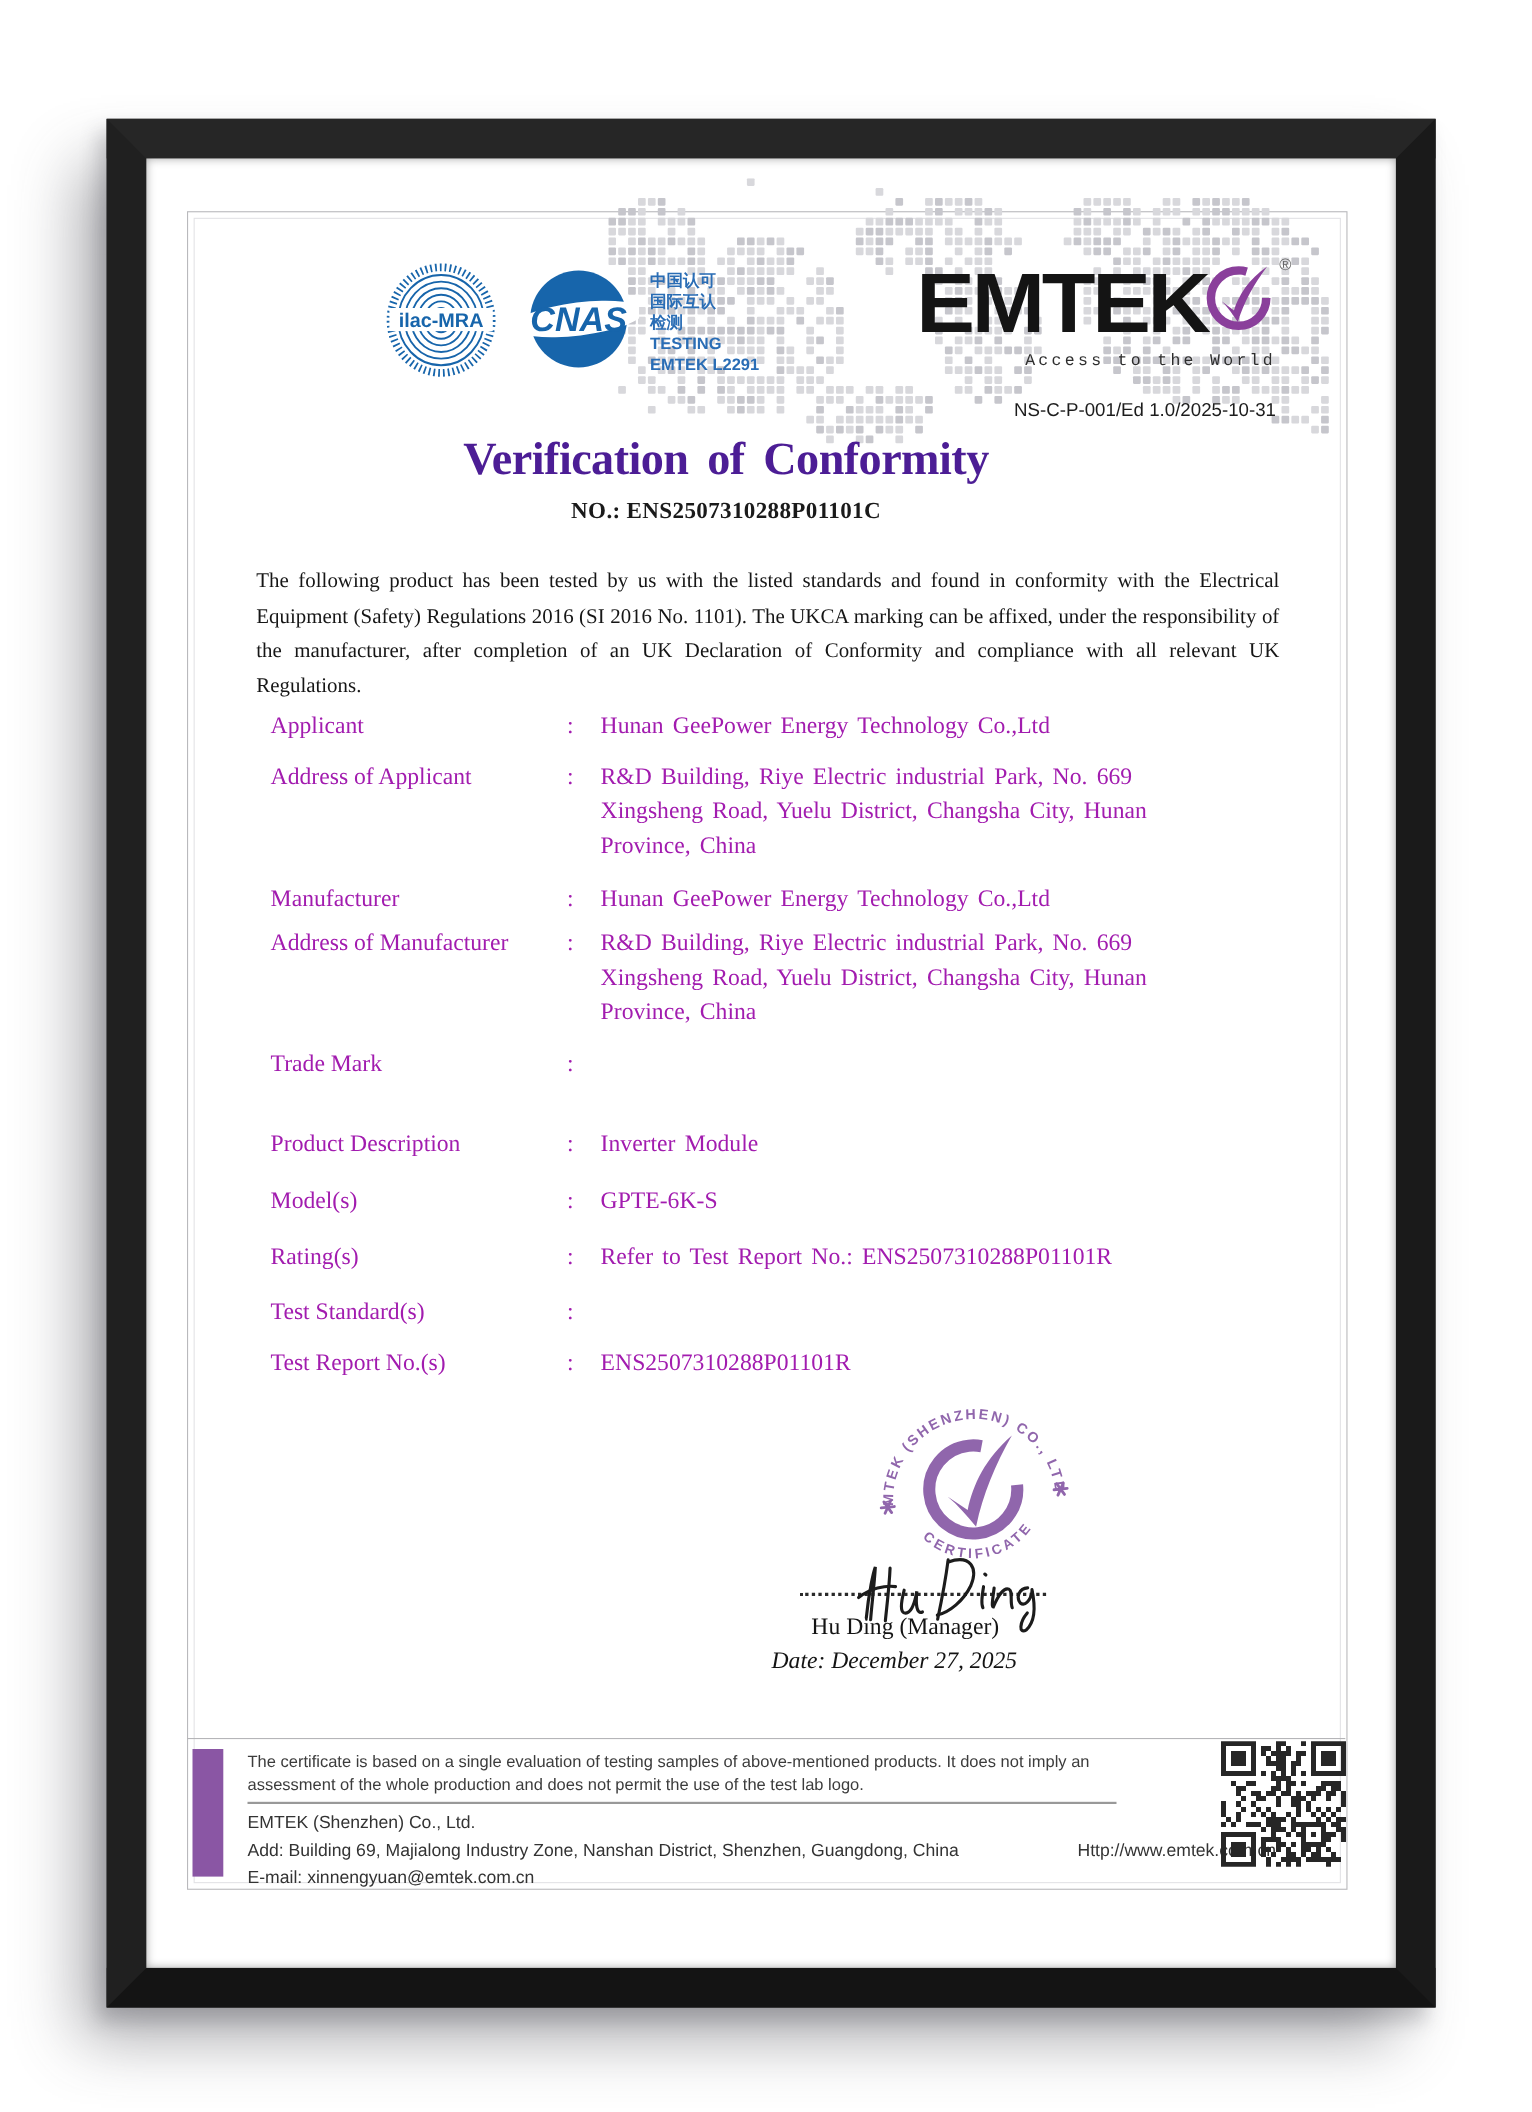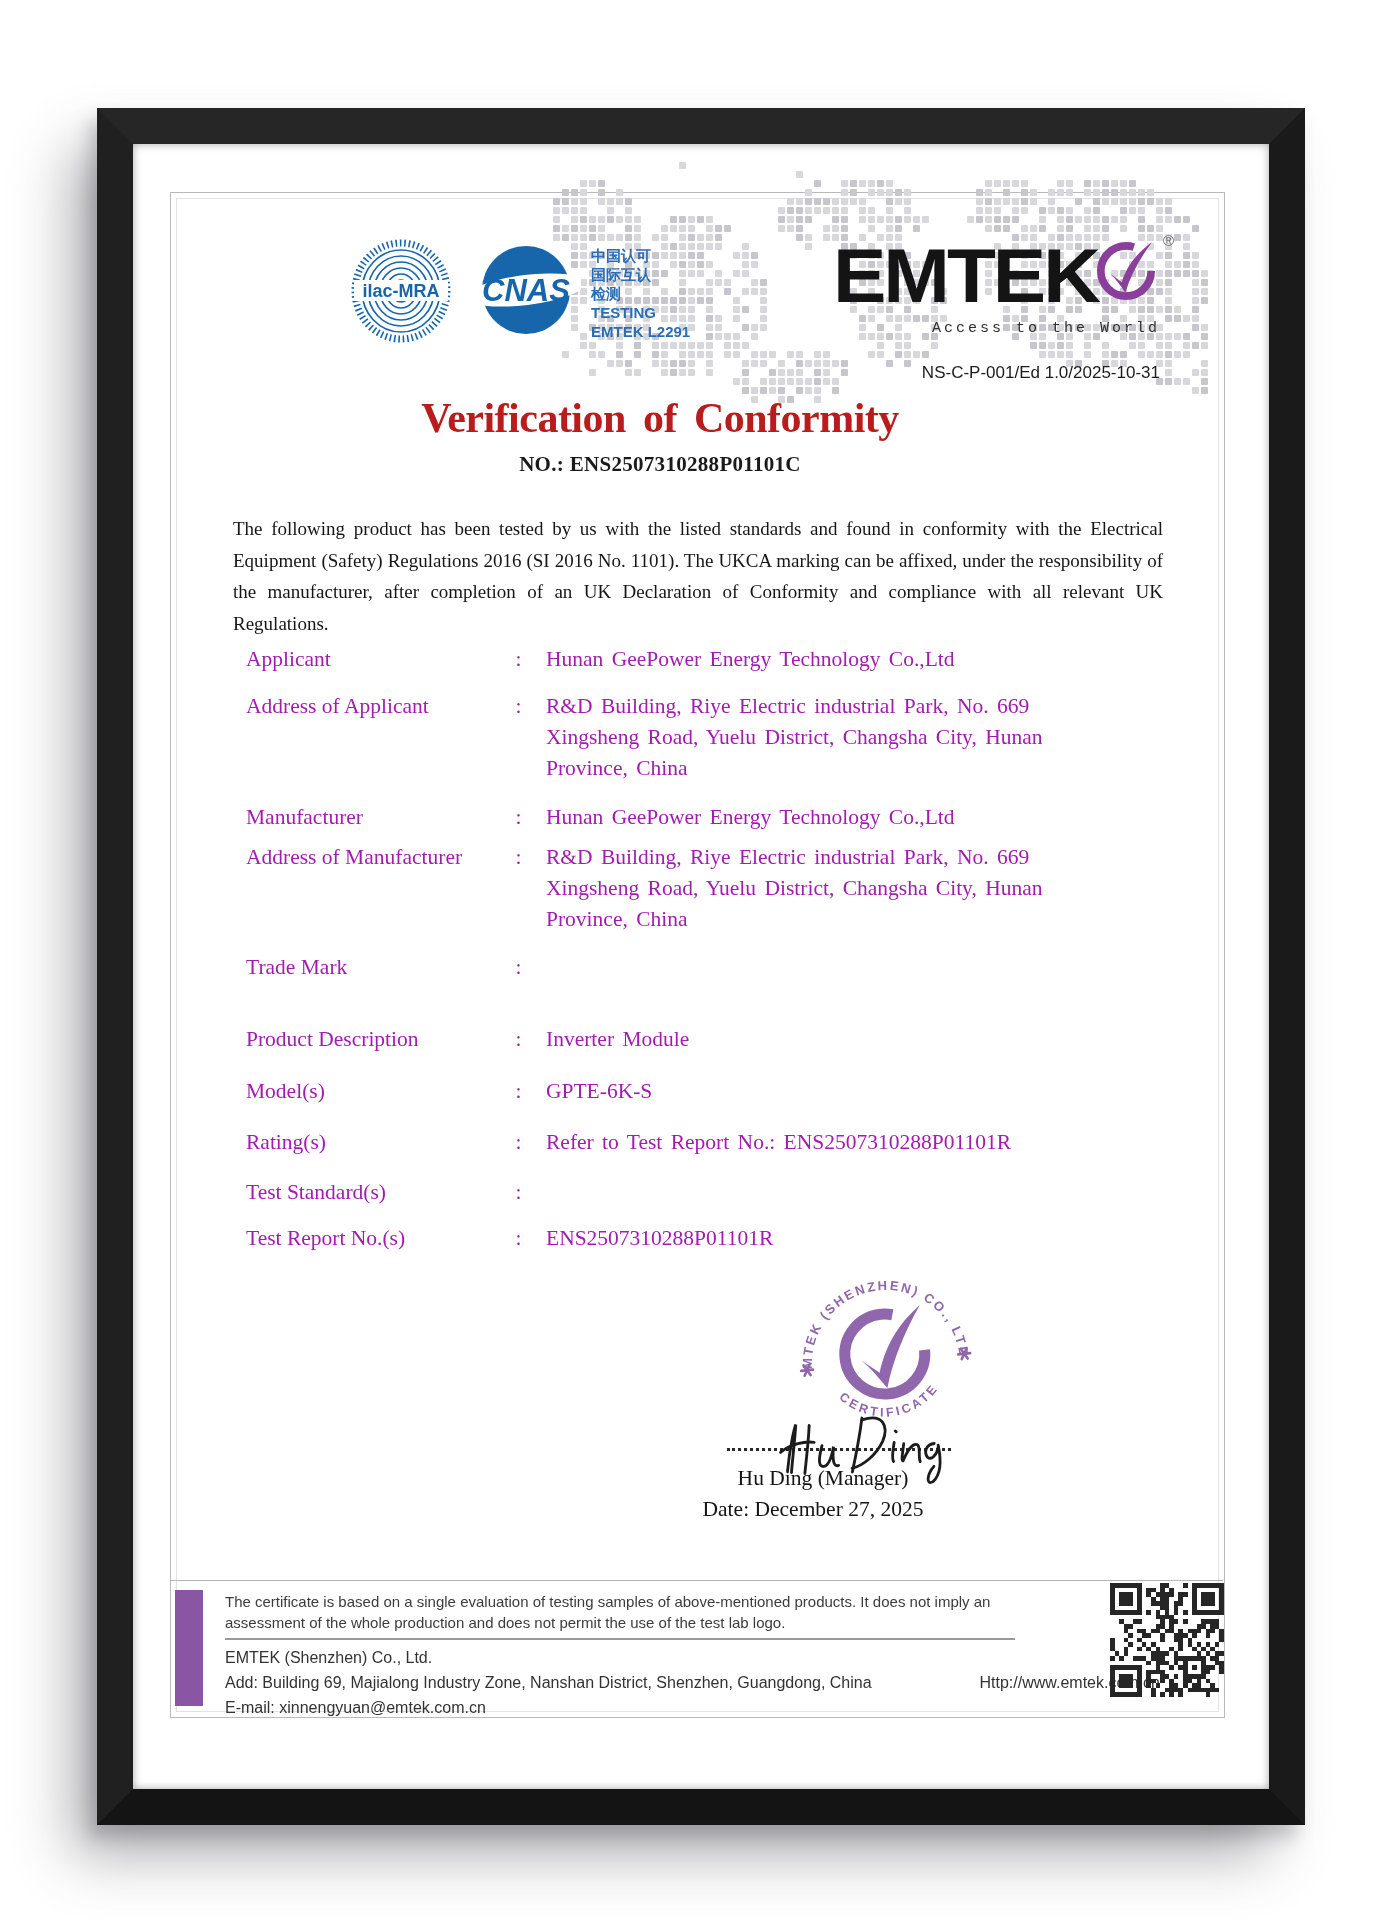--- a/index.html
+++ b/index.html
@@ -29,21 +29,21 @@
     font-size:80px;line-height:1;font-weight:bold;letter-spacing:-3px;color:#141414;transform:scaleY(.96);}
   .brand-mark{position:absolute;left:958px;top:92px;z-index:1;}
   .reg{position:absolute;left:1030px;top:88px;z-index:1;font-family:"Liberation Sans",sans-serif;
     font-size:15px;color:#666;}
   .tagline{position:absolute;left:700px;top:176px;width:327px;z-index:1;text-align:right;
     font-family:"Liberation Mono",monospace;font-size:15px;letter-spacing:3px;color:#2e2e2e;white-space:nowrap;}
   .docref{position:absolute;left:660px;top:219px;width:367px;z-index:1;text-align:right;
     font-family:"Liberation Sans",sans-serif;font-size:17px;color:#1c1c1c;}
 
   .center-col{position:absolute;left:0;width:1054px;text-align:center;}
-  .title{top:250px;font-size:42px;font-weight:bold;word-spacing:7px;letter-spacing:-.5px;color:#b91c1c;}
+  .title{top:250px;font-size:42px;font-weight:bold;word-spacing:7px;letter-spacing:-.5px;color:#4c1d95;}
   .certno{top:308px;font-size:21px;font-weight:bold;letter-spacing:.3px;}
 
   .intro{position:absolute;left:100px;top:369px;width:930px;margin:0;
     font-size:19px;line-height:31.5px;text-align:justify;color:#161616;}
 
   
   .fields{position:absolute;left:113px;top:500px;width:900px;}
   .frow{display:grid;grid-template-columns:245px 55px 1fr;font-size:21.5px;line-height:31px;color:#a21caf;}
   .fvalue{white-space:pre-line;word-spacing:3px;}
   .fcolon{text-align:center;}
@@ -55,21 +55,21 @@
   .frow:nth-child(6){margin-bottom:21px;}
   .frow:nth-child(7){margin-bottom:20px;}
   .frow:nth-child(8){margin-bottom:19px;}
   .frow:nth-child(9){margin-bottom:15px;}
 
   
   .stampwrap{position:absolute;left:652px;top:1112px;width:200px;height:200px;transform:rotate(-6deg);opacity:.95;z-index:1;}
   .signature{position:absolute;left:640px;top:1266px;z-index:2;}
   .dotline{position:absolute;left:594px;top:1282px;width:224px;height:22px;border-bottom:3px dotted #2a2a2a;z-index:1;}
   .signame{position:absolute;left:540px;top:1322px;width:300px;text-align:center;font-size:21.5px;color:#141414;}
-  .sigdate{position:absolute;left:520px;top:1353px;width:320px;text-align:center;font-size:21.5px;color:#141414;}
+  .sigdate{position:absolute;left:520px;top:1353px;width:320px;text-align:center;font-size:21.5px;color:#141414;font-style:italic;}
 
   
   .footer-divider{position:absolute;left:37px;top:1436px;width:1053px;border-top:1px solid #b5b5b8;}
   .purple-bar{position:absolute;left:42px;top:1446px;width:28px;height:116px;background:#8a56a4;}
   .disclaimer{position:absolute;left:92px;top:1447px;width:782px;
     font-family:"Liberation Sans",sans-serif;font-size:15px;line-height:21px;color:#3c3c3c;}
   .footer-sep{position:absolute;left:92px;top:1494px;width:790px;border-top:2px solid #999;}
   .company{position:absolute;left:92px;top:1505px;font-family:"Liberation Sans",sans-serif;font-size:16px;color:#333;}
   .addr-row{position:absolute;left:92px;top:1530px;width:935px;font-family:"Liberation Sans",sans-serif;font-size:16px;color:#333;}
   .website{position:absolute;right:0;top:0;}

